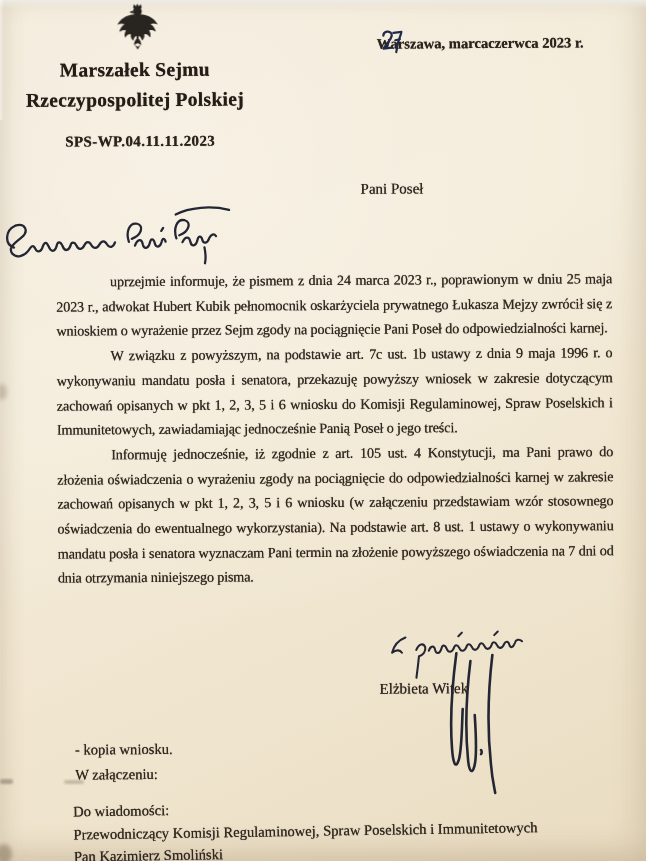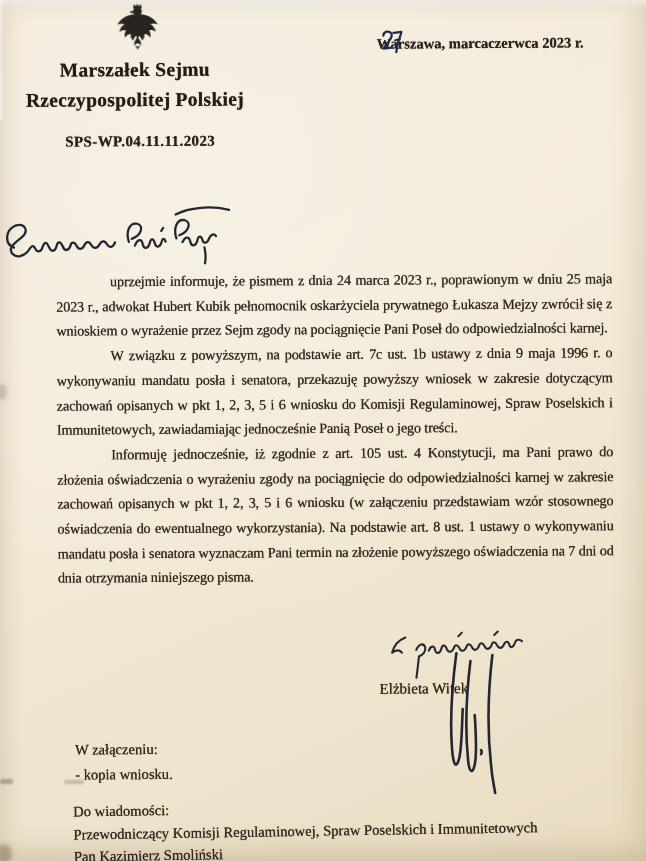--- a/index.html
+++ b/index.html
@@ -103,20 +103,21 @@
         <svg viewBox="0 0 24 28" aria-hidden="true">
           <path d="M3 7 C3 2 10 1 12 5 C13.5 8.5 9 13 3 21 L12 20"></path>
           <path d="M14 4 L23 3 C20 10 18 17 17 25"></path>
           <path d="M16 12 L21 11"></path>
         </svg>
       </span>
       <span>czerwca 2023 r.</span>
     </div>
 
     <div class="abs addressee typed">
+      <div>Pani Poseł</div>
     </div>
 
     <div class="hand greeting" role="img" aria-label="Szanowna Pani Poseł,">
       <svg viewBox="0 0 240 66" aria-hidden="true">
         <path d="M14,40 C4,36 6,22 16,18 C26,15 30,24 22,30 C14,36 8,40 12,46 C16,51 24,49 28,44 C31,40 33,37 35,41 C37,46 41,46 43,40 C45,35 47,35 49,40 C51,46 55,46 57,40 C58,35 61,35 63,40 C65,46 69,45 71,40 C72,36 75,36 77,40 C79,45 83,44 85,40 C87,36 90,36 92,40 C94,44 98,44 100,40 C103,35 106,36 108,40 C110,44 114,43 116,38"></path>
         <path d="M130,38 C127,28 131,18 139,20 C146,22 143,32 133,35"></path>
         <path d="M136,42 C139,35 143,35 144,41 C145,46 149,46 151,40 C152,35 155,35 156,40 C157,45 161,45 163,39 C164,35 166,35 167,39"></path>
         <path d="M163,28 L165,25"></path>
         <path d="M178,36 C175,26 179,16 187,18 C194,20 191,30 181,33"></path>
         <path d="M184,40 C187,34 191,34 192,40 C193,45 197,45 199,39 C200,34 203,34 204,38 C205,43 209,42 211,37 C213,33 216,32 218,35"></path>
@@ -146,22 +147,22 @@
     <div class="hand signature" role="img">
       <svg viewBox="0 0 90 152" aria-hidden="true">
         <path d="M34,6 C30,35 27,70 29,100 C30,118 33,122 36,112 C39,100 39,80 40,62"></path>
         <path d="M48,14 C44,45 42,80 45,112 C46,126 50,128 52,116 C54,104 53,85 52,68"></path>
         <path d="M58,103 C59,104 59,106 58,107"></path>
         <path d="M70,8 C66,40 64,80 68,118 C69,132 71,140 72,146"></path>
       </svg>
     </div>
 
     <div class="abs enclosure typed">
+      <div>- kopia wniosku.</div>
       <div>W załączeniu:</div>
-      <div>- kopia wniosku.</div>
     </div>
 
     <div class="abs cc typed">
       <div>Do wiadomości:</div>
       <div>Przewodniczący Komisji Regulaminowej, Spraw Poselskich i Immunitetowych</div>
       <div>Pan Kazimierz Smoliński</div>
     </div>
 
   </div>
 

